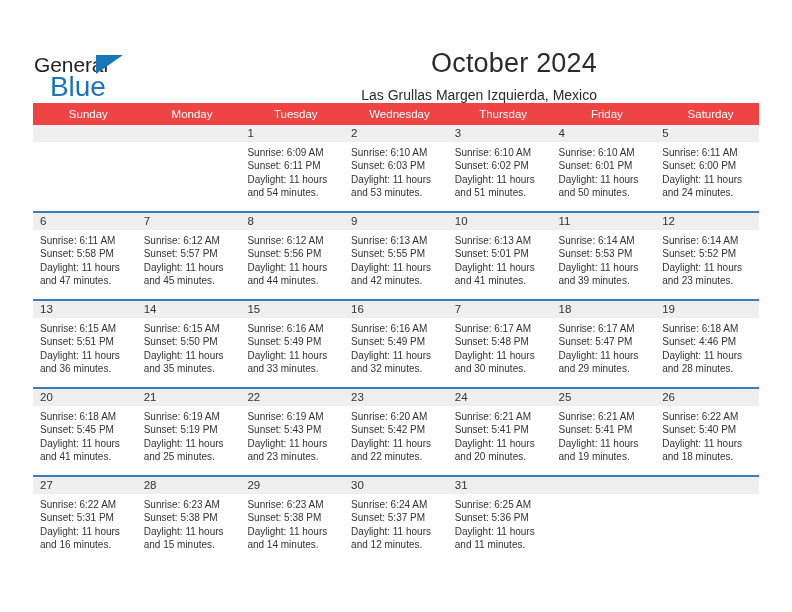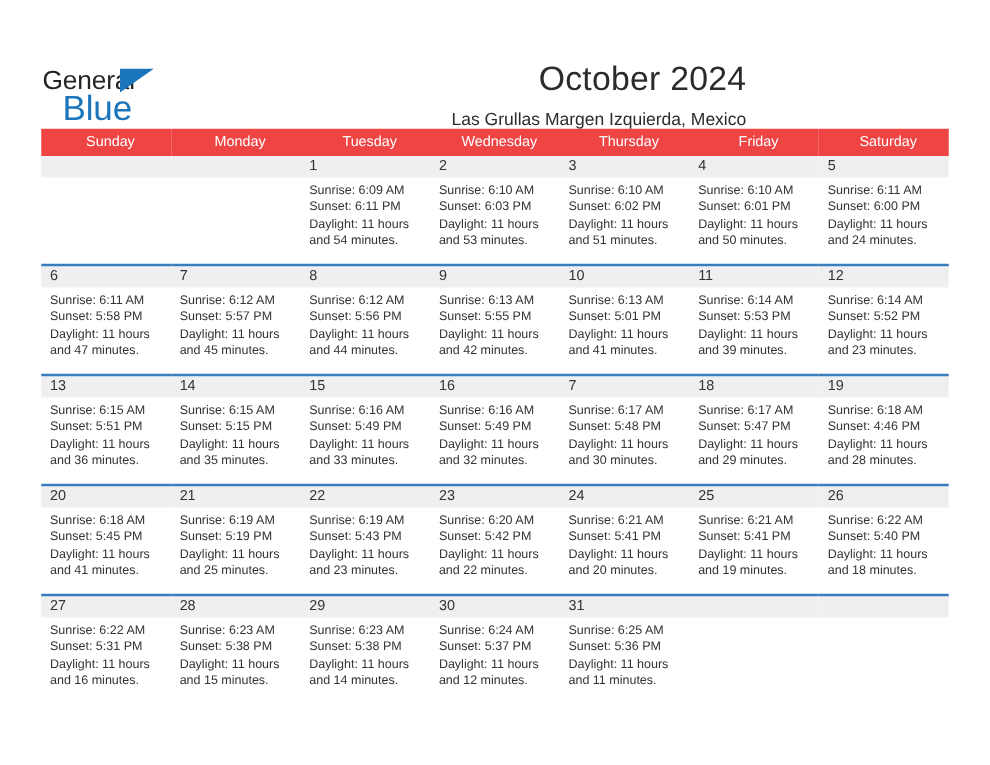--- a/index.html
+++ b/index.html
@@ -342,21 +342,21 @@
                 <div>Daylight: 11 hours</div>
                 <div>and 36 minutes.</div>
               </div>
             </div>
           </td>
           <td>
             <div class="cell">
               <div class="daynum">14</div>
               <div class="details">
                 <div>Sunrise: 6:15 AM</div>
-                <div>Sunset: 5:15 PM</div>
+                <div>Sunset: 5:50 PM</div>
                 <div>Daylight: 11 hours</div>
                 <div>and 35 minutes.</div>
               </div>
             </div>
           </td>
           <td>
             <div class="cell">
               <div class="daynum">15</div>
               <div class="details">
                 <div>Sunrise: 6:16 AM</div>

